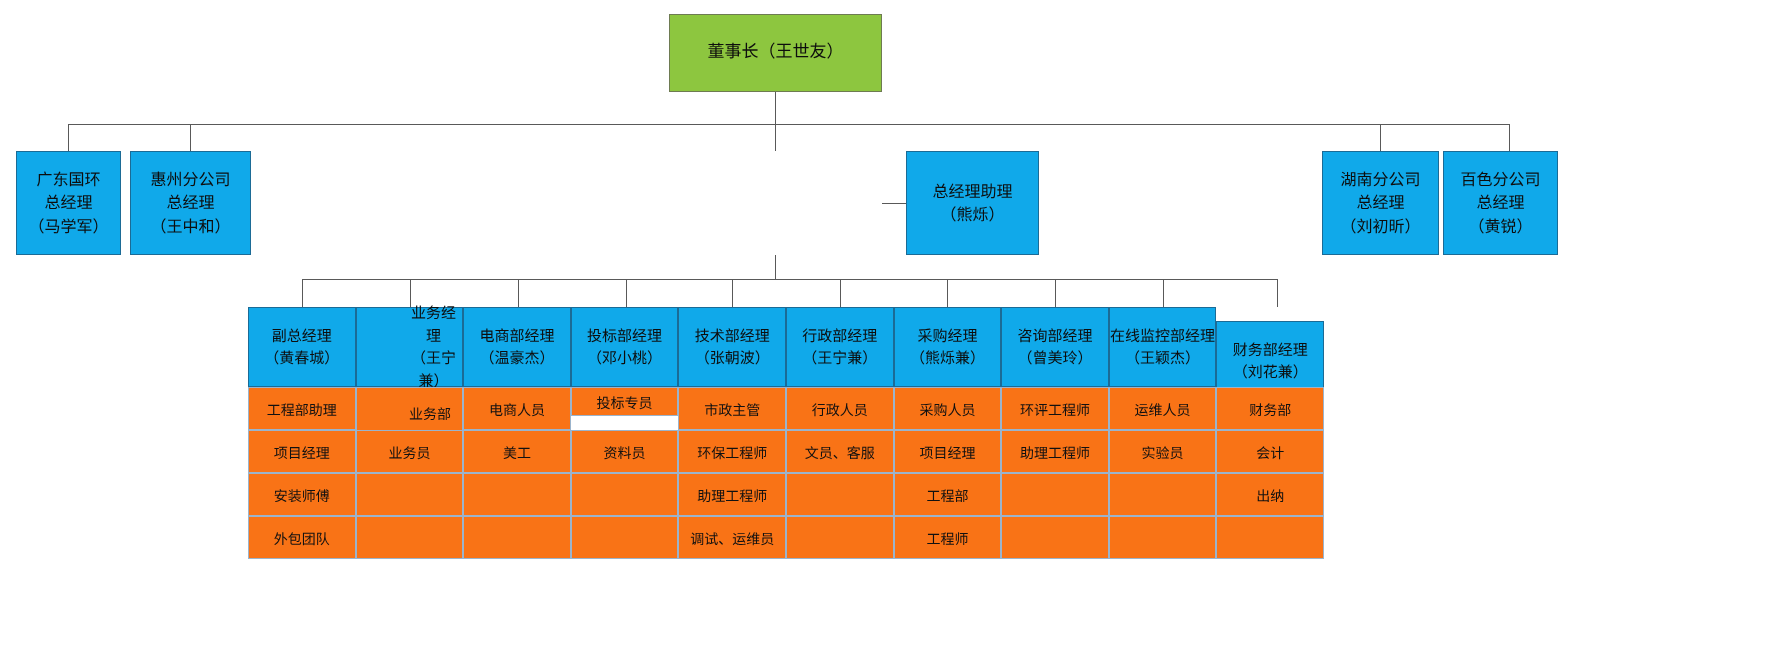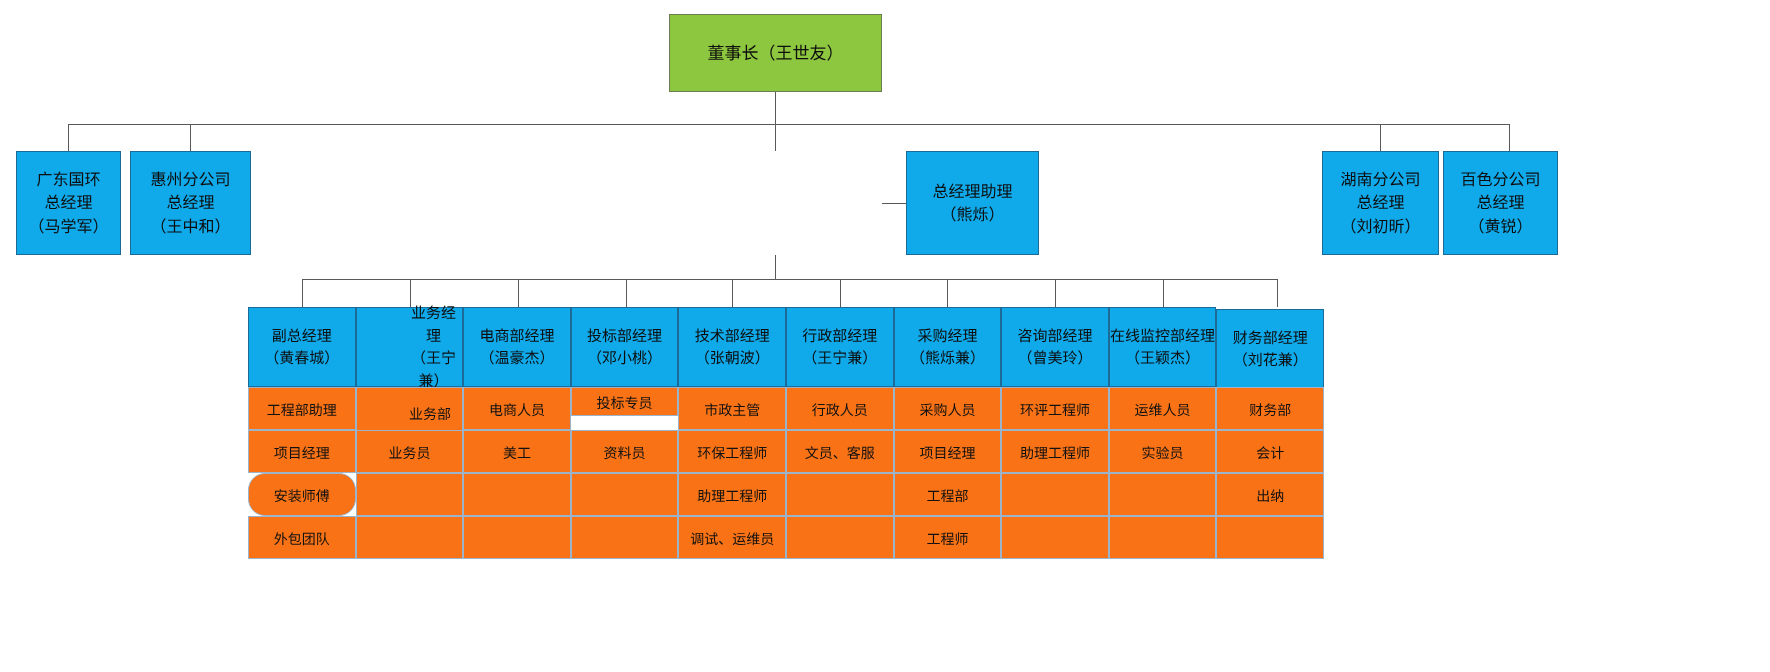--- a/index.html
+++ b/index.html
@@ -32,20 +32,21 @@
     line-height: 1.45;
     font-size: 16px;
     color: #0d0d0d;
     white-space: pre-line;
     padding: 2px 4px;
   }
   .node.chairman {
     background: #8DC63F;
     border: 1px solid #6E7B52;
     font-size: 17px;
+    font-family: Liberation Mono, monospace;
   }
   .dept-head {
     position: absolute;
     box-sizing: border-box;
     background: #10A9EA;
     border: 1px solid #1B6B96;
     display: flex;
     align-items: center;
     justify-content: center;
     text-align: center;
@@ -123,21 +124,21 @@
   <div class="connector v" style="left:947px;  top:279px; height:28px;"></div>
   <div class="connector v" style="left:1055px; top:279px; height:28px;"></div>
   <div class="connector v" style="left:1163px; top:279px; height:28px;"></div>
   <div class="connector v" style="left:1277px; top:279px; height:28px;"></div>
 
   <div id="dept-grid">
       <div class="dept-head" style="left: 248px; top: 307px; width: 107.6px; height: 80px;">副总经理
 （黄春城）</div>
       <div class="staff-cell" style="left: 248px; top: 387px; width: 107.6px; height: 43px;">工程部助理</div>
       <div class="staff-cell" style="left: 248px; top: 430px; width: 107.6px; height: 43px;">项目经理</div>
-      <div class="staff-cell" style="left: 248px; top: 473px; width: 107.6px; height: 43px; border-radius: 17px;">安装师傅</div>
+      <div class="staff-cell" style="left: 248px; top: 473px; width: 107.6px; height: 43px;">安装师傅</div>
       <div class="staff-cell" style="left: 248px; top: 516px; width: 107.6px; height: 43px;">外包团队</div>
       <div class="dept-head" style="left: 355.6px; top: 307px; width: 107.6px; height: 80px; padding-left: 48px;">业务经理
 （王宁兼）</div>
       <div class="staff-cell" style="left: 355.6px; top: 387px; width: 107.6px; height: 51px; padding-left: 41px;">业务部</div>
       <div class="staff-cell" style="left: 355.6px; top: 430px; width: 107.6px; height: 43px;">业务员</div>
       <div class="staff-cell" style="left: 355.6px; top: 473px; width: 107.6px; height: 43px;"></div>
       <div class="staff-cell" style="left: 355.6px; top: 516px; width: 107.6px; height: 43px;"></div>
       <div class="dept-head" style="left: 463.2px; top: 307px; width: 107.6px; height: 80px;">电商部经理
 （温豪杰）</div>
       <div class="staff-cell" style="left: 463.2px; top: 387px; width: 107.6px; height: 43px;">电商人员</div>
@@ -173,21 +174,21 @@
       <div class="staff-cell" style="left: 1001.2px; top: 387px; width: 107.6px; height: 43px;">环评工程师</div>
       <div class="staff-cell" style="left: 1001.2px; top: 430px; width: 107.6px; height: 43px;">助理工程师</div>
       <div class="staff-cell" style="left: 1001.2px; top: 473px; width: 107.6px; height: 43px;"></div>
       <div class="staff-cell" style="left: 1001.2px; top: 516px; width: 107.6px; height: 43px;"></div>
       <div class="dept-head" style="left: 1108.8px; top: 307px; width: 107.6px; height: 80px;">在线监控部经理
 （王颖杰）</div>
       <div class="staff-cell" style="left: 1108.8px; top: 387px; width: 107.6px; height: 43px;">运维人员</div>
       <div class="staff-cell" style="left: 1108.8px; top: 430px; width: 107.6px; height: 43px;">实验员</div>
       <div class="staff-cell" style="left: 1108.8px; top: 473px; width: 107.6px; height: 43px;"></div>
       <div class="staff-cell" style="left: 1108.8px; top: 516px; width: 107.6px; height: 43px;"></div>
-      <div class="dept-head" style="left: 1216.4px; top: 309px; width: 107.6px; height: 80px;">财务部经理
+      <div class="dept-head" style="left: 1216.4px; top: 321px; width: 107.6px; height: 80px;">财务部经理
 （刘花兼）</div>
       <div class="staff-cell" style="left: 1216.4px; top: 387px; width: 107.6px; height: 43px;">财务部</div>
       <div class="staff-cell" style="left: 1216.4px; top: 430px; width: 107.6px; height: 43px;">会计</div>
       <div class="staff-cell" style="left: 1216.4px; top: 473px; width: 107.6px; height: 43px;">出纳</div>
       <div class="staff-cell" style="left: 1216.4px; top: 516px; width: 107.6px; height: 43px;"></div>
     </div>
 
 </div>
 
 </body></html>

